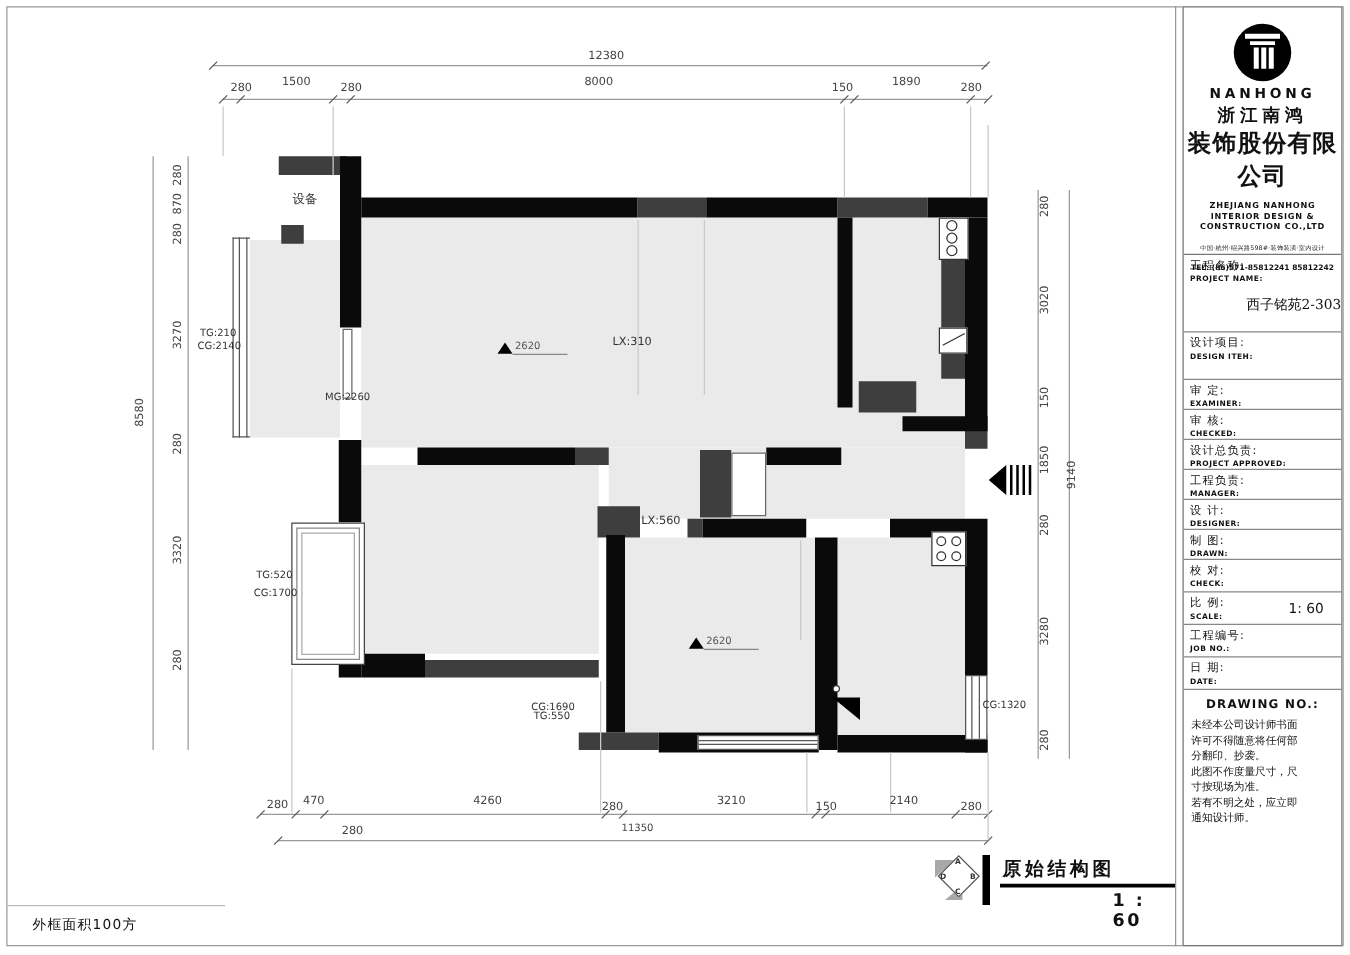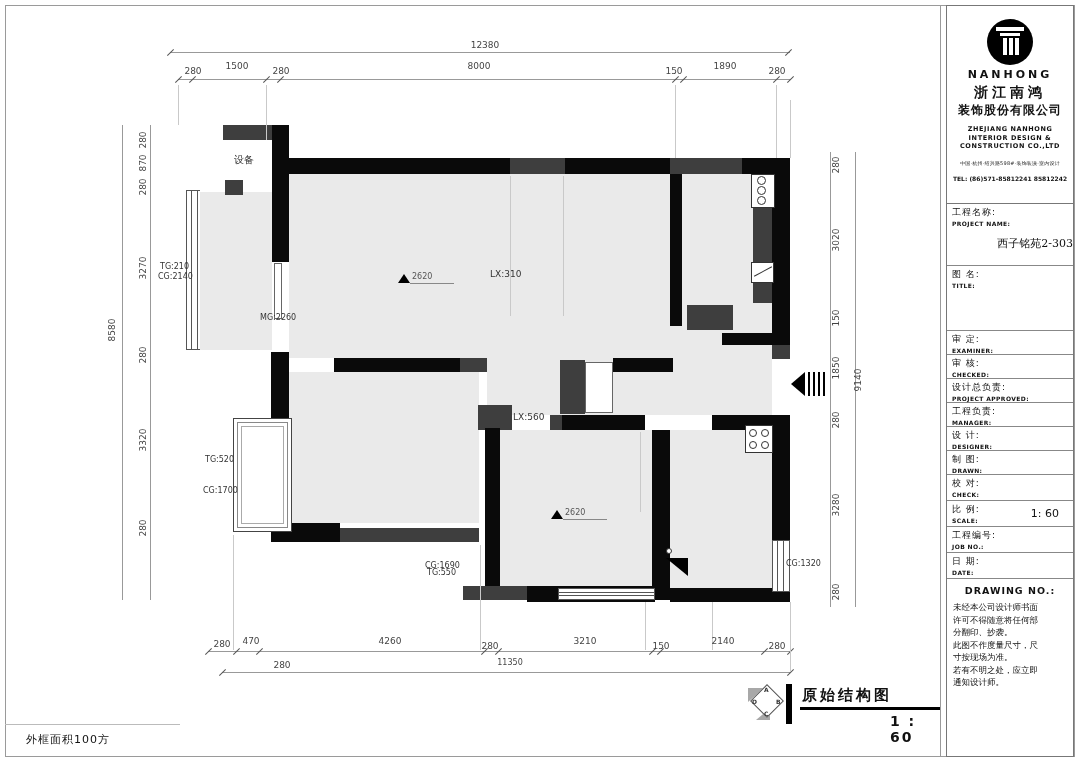--- a/index.html
+++ b/index.html
@@ -22,21 +22,21 @@
   .tick{position:absolute;width:9px;height:1px;background:#555;transform:rotate(-45deg);}
   
   .tri{position:absolute;width:0;height:0;border-left:6px solid transparent;border-right:6px solid transparent;border-bottom:9px solid #000;}
   
   .tb{position:absolute;left:946px;top:5px;width:128px;height:752px;border:1px solid #777;background:#fff;box-sizing:border-box;font-family:"DejaVu Sans",sans-serif;}
   .tb .hdr{height:185px;border-bottom:1px solid #777;text-align:center;box-sizing:border-box;}
   .logo{width:46px;height:46px;border-radius:50%;background:#000;margin:13px auto 3px;position:relative;}
   .logo div{position:absolute;background:#fff;}
   .nanhong{font-size:11px;font-weight:bold;letter-spacing:3px;}
   .zh1{font-size:14px;font-weight:bold;letter-spacing:4px;margin-top:3px;}
-  .zh2{font-size:12px;font-weight:bold;letter-spacing:1px;}
+  .zh2{font-size:19px;font-weight:bold;letter-spacing:1px;}
   .sub{font-size:6.5px;font-weight:bold;letter-spacing:.6px;line-height:8.5px;margin-top:6px;}
   .addr{font-size:5px;color:#222;margin-top:9px;letter-spacing:.2px;}
   .tel{font-size:6px;font-weight:bold;margin-top:9px;}
   .tr{position:relative;border-bottom:1px solid #888;box-sizing:border-box;padding:2px 4px 0 5px;}
   .tr .z{font-size:9px;letter-spacing:1px;display:block;}
   .tr .e{font-size:6px;font-weight:bold;letter-spacing:.4px;display:block;margin-top:1px;}
   .tr .v{position:absolute;left:0;right:0;top:32px;text-align:right;font-size:11px;font-family:"DejaVu Serif",serif;}
   .tr .vr{position:absolute;right:14px;top:6px;font-size:11px;}
   .tbf{padding:6px 6px 0;box-sizing:border-box;}
   .tbf .h{font-size:9.5px;font-weight:bold;letter-spacing:1px;text-align:center;margin-bottom:5px;}
@@ -151,21 +151,21 @@
     <span class="lab" style="left:565px;top:508px;color:#555;">2620</span>
     <div class="ln" style="left:563px;top:519px;width:44px;height:1px;background:#888;"></div>
 
     <span class="lab" style="left:234px;top:155px;font-size:10px;">设备</span>
     <span class="lab" style="left:160px;top:262px;">TG:210</span>
     <span class="lab" style="left:158px;top:272px;">CG:2140</span>
     <span class="lab" style="left:260px;top:313px;">MG:2260</span>
     <span class="lab" style="left:490px;top:270px;font-size:9px;">LX:310</span>
     <span class="lab" style="left:513px;top:413px;font-size:9px;">LX:560</span>
     <span class="lab" style="left:205px;top:455px;">TG:520</span>
-    <span class="lab" style="left:203px;top:486px;text-align:right;">CG:1700</span>
+    <span class="lab" style="left:203px;top:470px;text-align:right;">CG:1700</span>
     <span class="lab" style="left:427px;top:568px;">TG:550</span>
     <span class="lab" style="left:425px;top:561px;">CG:1690</span>
     <span class="lab" style="left:786px;top:559px;">CG:1320</span>
 
     <div class="ln" style="left:170px;top:52px;width:620px;height:1px;"></div>
     <div class="ln" style="left:178px;top:79px;width:612px;height:1px;"></div>
     <div class="ln" style="left:122px;top:125px;width:1px;height:475px;"></div>
     <div class="ln" style="left:150px;top:125px;width:1px;height:475px;"></div>
     <div class="ln" style="left:830px;top:152px;width:1px;height:455px;"></div>
     <div class="ln" style="left:855px;top:152px;width:1px;height:455px;"></div>
@@ -283,23 +283,23 @@
       </div>
       <div class="addr">中国·杭州·绍兴路598#·装饰装潢·室内设计</div>
       <div class="tel">TEL: (86)571-85812241  85812242</div>
     </div>
 
     <div class="tr" style="height:62px;">
       <span class="z">工程名称:</span>
       <span class="e">PROJECT NAME:</span>
       <span class="v">西子铭苑2-303</span>
     </div>
-    <div class="tr" style="height:65px;">
-      <span class="z">图  名:</span>
-      <span class="e">TITLE:</span>
+    <div class="tr" style="height:38px;">
+      <span class="z">设计项目:</span>
+      <span class="e">DESIGN ITEH:</span>
     </div>
     <div class="tr" style="height:24px;">
       <span class="z">审  定:</span>
       <span class="e">EXAMINER:</span>
     </div>
     <div class="tr" style="height:24px;">
       <span class="z">审  核:</span>
       <span class="e">CHECKED:</span>
     </div>
     <div class="tr" style="height:24px;">

